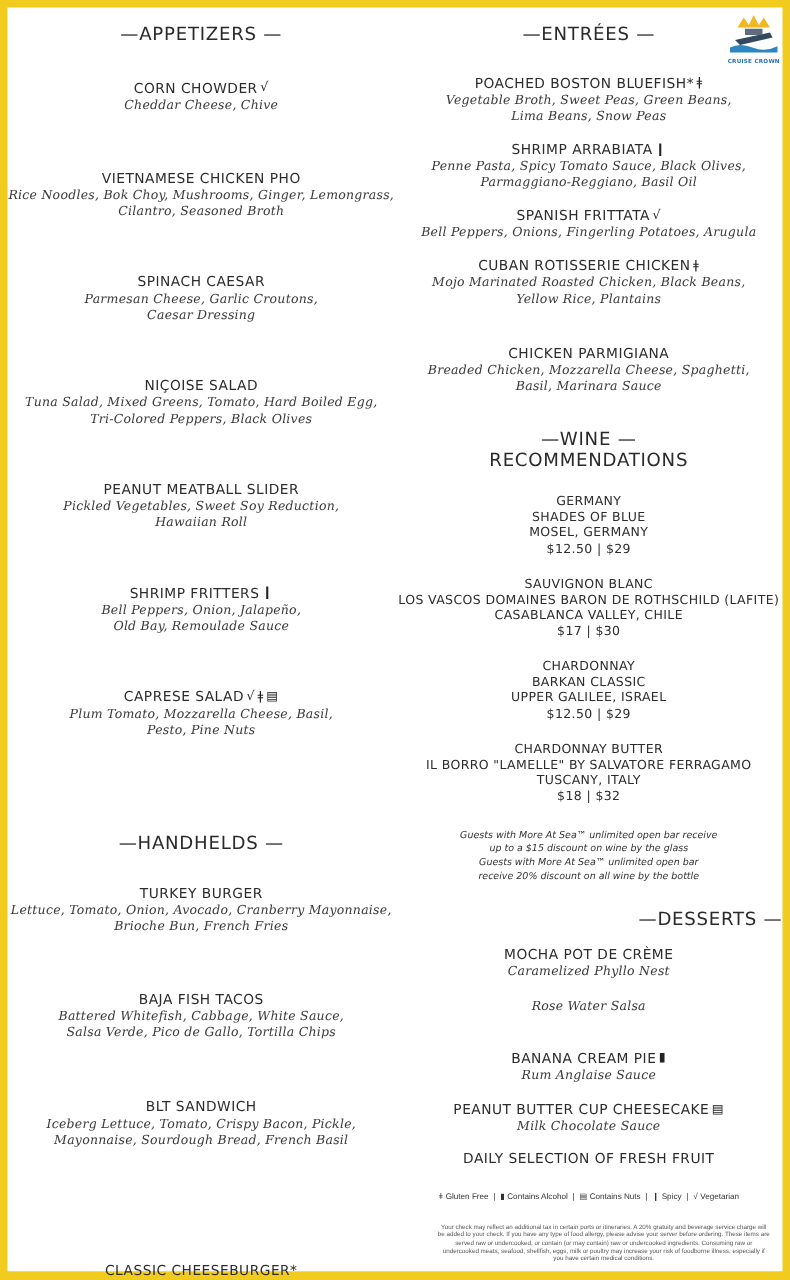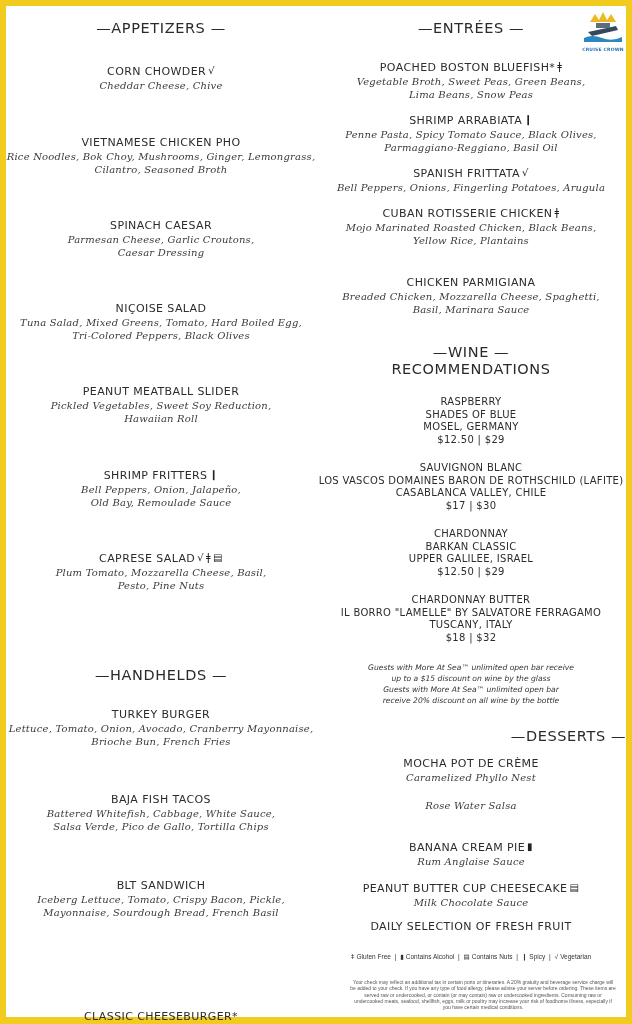--- a/index.html
+++ b/index.html
@@ -139,21 +139,21 @@
       <div class="item-desc">Breaded Chicken, Mozzarella Cheese, Spaghetti,
 Basil, Marinara Sauce</div>
     </div>
 
     <div class="section-title" style="top:338px;">
       <div>—WINE —</div>
       <div>RECOMMENDATIONS</div>
     </div>
 
     <div class="wine" style="top:390px;">
-      <div>RASPBERRY</div>
+      <div>GERMANY</div>
       <div>SHADES OF BLUE</div>
       <div>MOSEL, GERMANY</div>
       <div>$12.50 | $29</div>
     </div>
     <div class="wine" style="top:456px;">
       <div>SAUVIGNON BLANC</div>
       <div>LOS VASCOS DOMAINES BARON DE ROTHSCHILD (LAFITE)</div>
       <div>CASABLANCA VALLEY, CHILE</div>
       <div>$17 | $30</div>
     </div>

